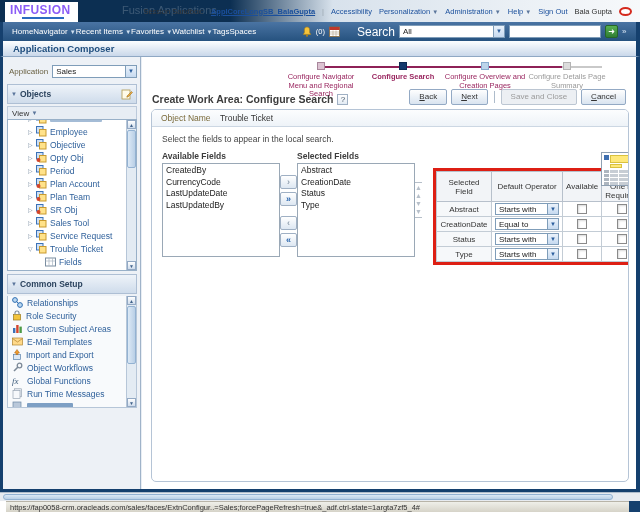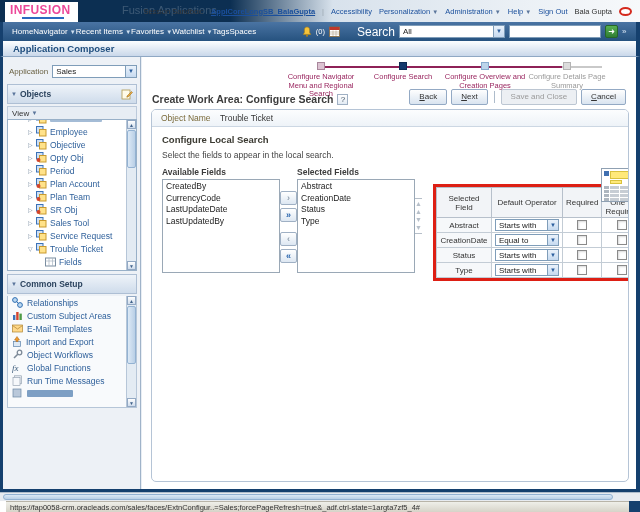--- a/index.html
+++ b/index.html
@@ -4,21 +4,21 @@
 <style>
   * { margin:0; padding:0; box-sizing:border-box; }
   html,body { width:640px; height:512px; }
   body { font-family:"Liberation Sans", sans-serif; background:#fff; }
   .screen { position:relative; width:640px; height:512px; overflow:hidden; background:#fff; }
 
   
   .hdr { position:absolute; left:0; top:0; width:640px; height:22px;
          background:linear-gradient(90deg,#0c2f52 0%,#0c2f52 36%,#d8e2ec 52%,#f7f9fb 100%); }
   .logo-chip { position:absolute; left:5px; top:2px; background:#fff; padding:1px 7px 3px 5px; }
-  .logo-chip .lg { font-size:12px; font-weight:bold; letter-spacing:.4px; color:#ec4899; }
+  .logo-chip .lg { font-size:12px; font-weight:bold; letter-spacing:.4px; color:#8b5cf6; }
   .logo-chip .lg-bar { height:2px; width:42px; background:#2a6bc0; margin-left:12px; margin-top:0px; }
   .faint-prod { position:absolute; left:122px; top:4px; font-size:11px; color:rgba(255,255,255,.20); }
   .hdr-right { position:absolute; right:8px; top:0; height:22px; display:flex; align-items:center; gap:7px; font-size:7.5px; color:#333; }
   .hdr-right .lnk { color:#1a4f9c; text-decoration:none; cursor:pointer; }
   .hdr-right .lnk-b { color:#1a4f9c; font-weight:bold; text-decoration:underline; cursor:pointer; }
   .hdr-right .sep { color:#9aa4ae; }
   .caret { font-size:6px; color:#5b769c; }
   .oracle-ic { width:13px; height:9px; border:2px solid #d42a1e; border-radius:50%; background:#fff; }
 
   
@@ -85,21 +85,21 @@
   .train .line { position:absolute; left:38px; right:48px; top:6px; height:2px; background:#8e2157; }
   .train .line-gray { position:absolute; right:8px; width:40px; top:6px; height:2px; background:#c9c9c9; }
   .steps { display:flex; position:relative; }
   .step { width:82px; display:flex; flex-direction:column; align-items:center; cursor:pointer; }
   .sq { width:8px; height:8px; margin:2px 0 3px 0; border:1px solid; }
   .sq.visited { background:#dcc3d2; border-color:#a8869b; }
   .sq.current { background:#14386b; border-color:#0d2a52; }
   .sq.next { background:#bcd4ea; border-color:#86abce; }
   .sq.off { background:#dcdcdc; border-color:#b4b4b4; }
   .slab { font-size:7.5px; line-height:8.5px; text-align:center; color:#9a2760; }
-  .slab.cur { font-weight:normal; }
+  .slab.cur { font-weight:bold; }
   .slab.off { color:#9a9a9a; }
 
   
   .pgtitle { position:absolute; left:10px; top:36px; font-size:10.5px; font-weight:bold; color:#3c3c3c; display:flex; align-items:center; gap:4px; }
   .helpbox { width:11px; height:11px; border:1px solid #9fb0c4; background:linear-gradient(#fff,#e3ebf4); color:#456; font-size:8px; font-weight:normal; text-align:center; line-height:10px; cursor:pointer; }
   .btnrow { position:absolute; right:10px; top:32px; display:flex; align-items:center; gap:4px; }
   .btn { font-size:8px; padding:2px 9px 3px 9px; background:linear-gradient(#fefefe,#d9e4f0); border:1px solid #93a9c4; border-radius:2px; color:#333; cursor:pointer; white-space:nowrap; }
   .btn.mn::first-letter { text-decoration:underline; }
   .btn.disabled { color:#9a9a9a; background:#eceff3; border-color:#bcc6d2; cursor:default; }
   .vsep { width:1px; height:12px; background:#aebccb; margin:0 2px; }
@@ -362,20 +362,27 @@
       <div class="listbox2">
         <div class="crow">
             <svg class="ic" width="11" height="11" viewBox="0 0 11 11">
               <circle cx="3" cy="3" r="2.4" fill="#bcd8f0" stroke="#2f6fb3"></circle>
               <circle cx="8" cy="8" r="2.4" fill="#bcd8f0" stroke="#2f6fb3"></circle>
               <path d="M4.5 4.5 L6.5 6.5" stroke="#2f6fb3" stroke-width="1"></path>
             </svg>
             <span class="tl">Relationships</span>
           </div>
         <div class="crow">
+            <svg class="ic" width="10" height="11" viewBox="0 0 10 11">
+              <rect x="1.5" y="4.5" width="7" height="5.5" fill="#f3c43c" stroke="#9c7a1c" stroke-width="0.7"></rect>
+              <path d="M3 4.5 V3 a2 2 0 0 1 4 0 V4.5" fill="none" stroke="#7d8a98" stroke-width="1.1"></path>
+            </svg>
+            <span class="tl">Role Security</span>
+          </div>
+        <div class="crow">
             <svg class="ic" width="11" height="11" viewBox="0 0 11 11">
               <rect x="1" y="5" width="2.4" height="5" fill="#3b72b8"></rect>
               <rect x="4.2" y="2" width="2.4" height="8" fill="#d4452c"></rect>
               <rect x="7.4" y="3.6" width="2.4" height="6.4" fill="#4d9b46"></rect>
             </svg>
             <span class="tl">Custom Subject Areas</span>
           </div>
         <div class="crow">
             <svg class="ic" width="11" height="9" viewBox="0 0 11 9">
               <rect x="0.5" y="1" width="10" height="7" fill="#ffd98a" stroke="#b08330" stroke-width="0.7"></rect>
@@ -461,21 +468,20 @@
         <span class="btn mn">Cancel</span>
       </div>
 
       <div class="panel">
         <div class="objstrip">
           <span class="ol">Object Name</span>
           <span class="ov">Trouble Ticket</span>
         </div>
 
         <div class="sec">
-          <h3>Configure Local Search</h3>
           <div class="instr">Select the fields to appear in the local search.</div>
 
           <div class="shuttle">
             <div class="lcol">
               <span class="llab">Available Fields</span>
               <div class="lbox">
                 <div class="li">CreatedBy</div>
                 <div class="li">CurrencyCode</div>
                 <div class="li">LastUpdateDate</div>
                 <div class="li">LastUpdatedBy</div>
@@ -541,21 +547,21 @@
                     <span class="pv-cell"></span>
                   </div>
               </div>
 
               <div class="redframe">
                 <table class="cfg">
                   <tbody>
                       <tr>
                     <th style="width:58px;">Selected Field</th>
                     <th style="width:72px;">Default Operator</th>
-                    <th style="width:44px;">Required</th>
+                    <th style="width:44px;">Available</th>
                     <th style="width:56px;">At Least One is Required</th>
                   </tr>
                   <tr>
                     <td class="fld">Abstract</td>
                     <td><span class="fselect op-sel">
                             <span class="ftext">Starts with</span>
                             <span class="fdd">▼</span>
                           </span></td>
                     <td><span class="cb"></span></td>
                     <td><span class="cb"></span></td>

